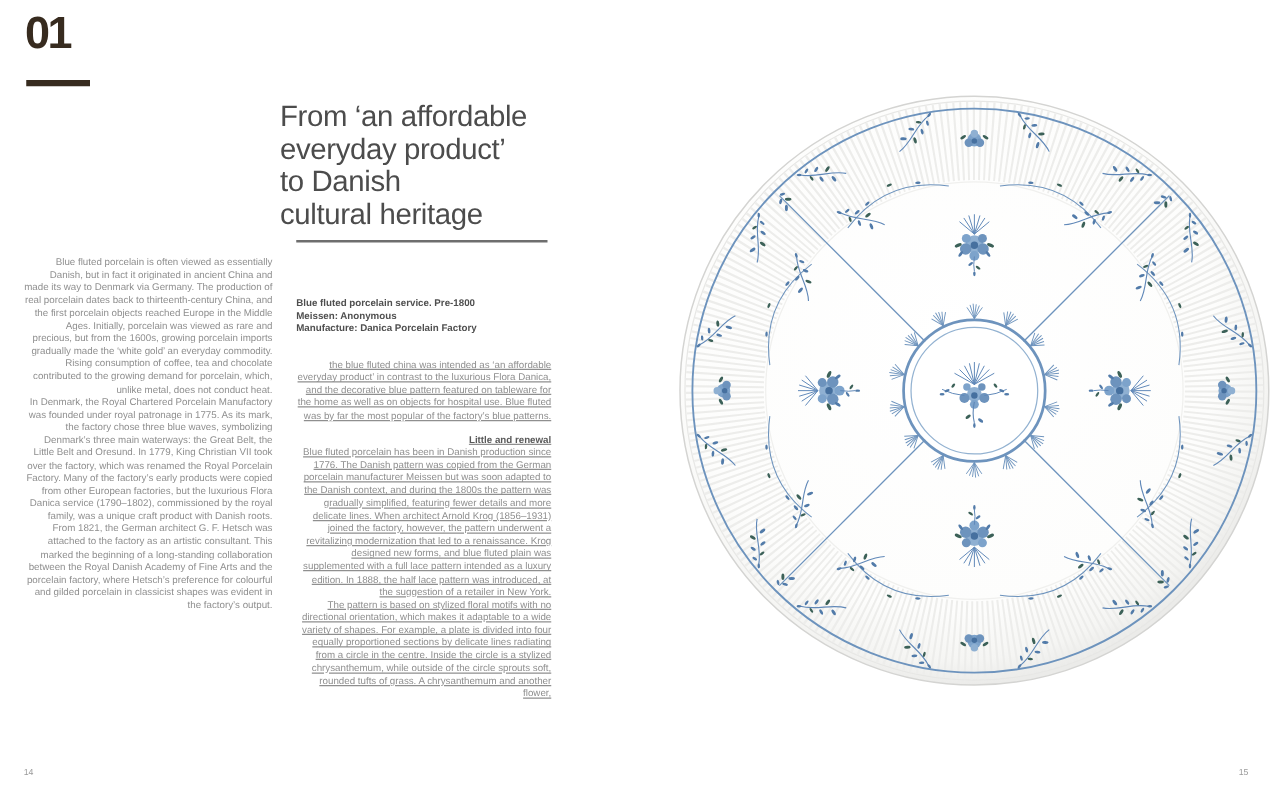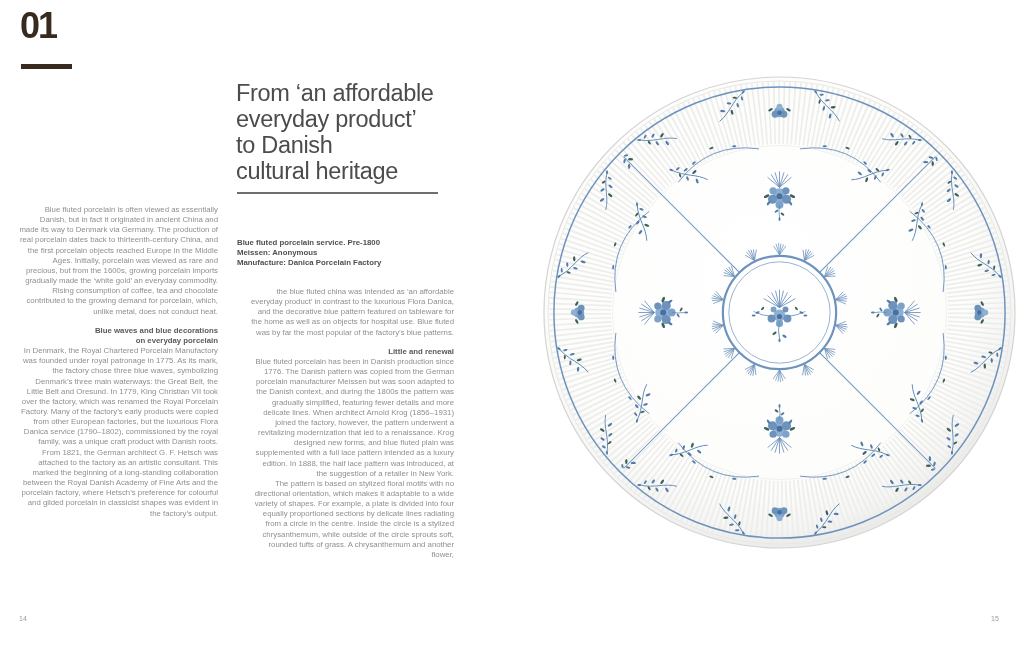--- a/index.html
+++ b/index.html
@@ -8,30 +8,30 @@
     font-family:"Liberation Sans","DejaVu Sans",sans-serif;
     position:relative;overflow:hidden;color:#8f8f8f;
   }
   .abs{position:absolute;}
   .chapter{
     left:20px;top:8px;font-size:36px;font-weight:700;color:#372b1f;
     letter-spacing:-2px;line-height:1;
   }
   .chapter-rule{left:21px;top:64px;width:51px;height:5px;background:#372b1f;}
   .headline{
-    left:236px;top:80px;width:230px;margin:0;font-weight:400;
+    left:224px;top:80px;width:230px;margin:0;font-weight:400;
     font-size:23.5px;line-height:26px;color:#4c4c4c;letter-spacing:-0.3px;
     white-space:pre-line;
   }
   .headline-rule{left:237px;top:192px;width:201px;height:2px;background:#6e6e6e;}
   .caption{left:237px;top:206px;width:208px;font-size:7.8px;line-height:10.2px;
     font-weight:700;color:#4f4f4f;margin-top:32px;}
   .col{font-size:7.8px;line-height:10.15px;color:#8f8f8f;text-align:right;}
   .col1{left:19px;top:205px;width:199px;}
-  .col2{left:250px;top:287px;width:204px;}
+  .col2{left:237px;top:287px;width:204px;text-decoration:underline;}
   .col p{margin:0;}
   .col h3{
     margin:9px 0 0 0;font-size:7.8px;line-height:10.15px;font-weight:700;
     color:#595959;white-space:pre-line;
   }
   .indent{text-indent:11px;}
   .folio{font-size:7px;color:#9b9b9b;}
   .folio-left{left:19px;top:615px;}
   .folio-right{left:991px;top:615px;}
   figure.plate{left:541px;top:74px;width:477px;height:477px;margin:0;}
@@ -52,22 +52,20 @@
   <div class="abs headline-rule"></div>
 
   <div class="abs caption">
     <div>Blue fluted porcelain service. Pre-1800</div>
     <div>Meissen: Anonymous</div>
     <div>Manufacture: Danica Porcelain Factory</div>
   </div>
 
   <div class="abs col col1">
     <p>Blue fluted porcelain is often viewed as essentially Danish, but in fact it originated in ancient China and made its way to Denmark via Germany. The production of real porcelain dates back to thirteenth-century China, and the first porcelain objects reached Europe in the Middle Ages. Initially, porcelain was viewed as rare and precious, but from the 1600s, growing porcelain imports gradually made the ‘white gold’ an everyday commodity. Rising consumption of coffee, tea and chocolate contributed to the growing demand for porcelain, which, unlike metal, does not conduct heat.</p>
-    <h3>Blue waves and blue decorations
-on everyday porcelain</h3>
     <p>In Denmark, the Royal Chartered Porcelain Manufactory was founded under royal patronage in 1775. As its mark, the factory chose three blue waves, symbolizing Denmark’s three main waterways: the Great Belt, the Little Belt and Oresund. In 1779, King Christian VII took over the factory, which was renamed the Royal Porcelain Factory. Many of the factory’s early products were copied from other European factories, but the luxurious Flora Danica service (1790–1802), commissioned by the royal family, was a unique craft product with Danish roots. From 1821, the German architect G. F. Hetsch was attached to the factory as an artistic consultant. This marked the beginning of a long-standing collaboration between the Royal Danish Academy of Fine Arts and the porcelain factory, where Hetsch’s preference for colourful and gilded porcelain in classicist shapes was evident in the factory’s output.</p>
   </div>
 
   <div class="abs col col2">
     <p>the blue fluted china was intended as ‘an affordable everyday product’ in contrast to the luxurious Flora Danica, and the decorative blue pattern featured on tableware for the home as well as on objects for hospital use. Blue fluted was by far the most popular of the factory’s blue patterns.</p>
     <h3>Little and renewal</h3>
     <p>Blue fluted porcelain has been in Danish production since 1776. The Danish pattern was copied from the German porcelain manufacturer Meissen but was soon adapted to the Danish context, and during the 1800s the pattern was gradually simplified, featuring fewer details and more delicate lines. When architect Arnold Krog (1856–1931) joined the factory, however, the pattern underwent a revitalizing modernization that led to a renaissance. Krog designed new forms, and blue fluted plain was supplemented with a full lace pattern intended as a luxury edition. In 1888, the half lace pattern was introduced, at the suggestion of a retailer in New York.</p>
     <p class="indent">The pattern is based on stylized floral motifs with no directional orientation, which makes it adaptable to a wide variety of shapes. For example, a plate is divided into four equally proportioned sections by delicate lines radiating from a circle in the centre. Inside the circle is a stylized chrysanthemum, while outside of the circle sprouts soft, rounded tufts of grass. A chrysanthemum and another flower,</p>
   </div>
 

